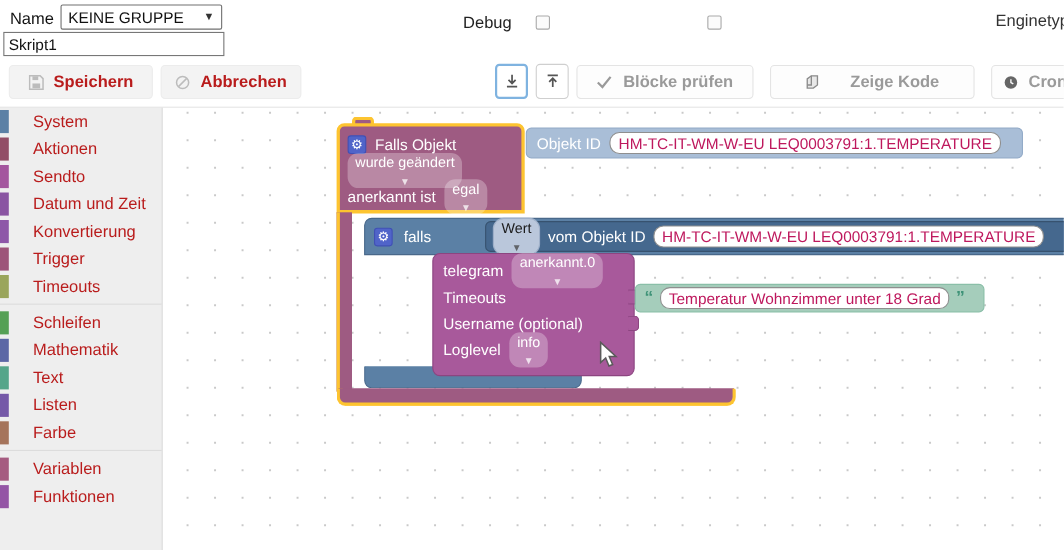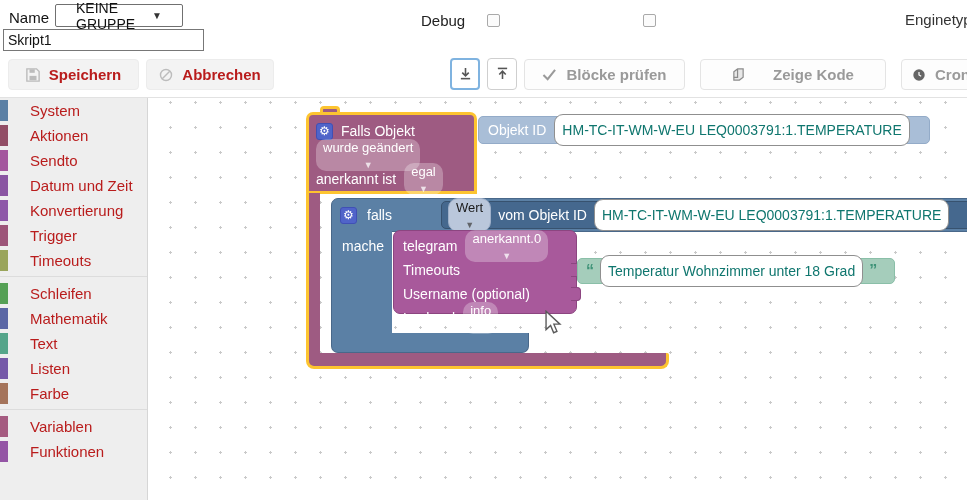--- a/index.html
+++ b/index.html
@@ -3,23 +3,23 @@
 <meta charset="utf-8">
 <style>
   * { margin:0; padding:0; box-sizing:border-box; }
   html,body { width:967px; height:500px; overflow:hidden; background:#fff;
     font-family:"Liberation Sans", sans-serif; }
   #app { position:relative; width:967px; height:500px; background:#fff; }
 
   
   .topbar { position:absolute; left:0; top:0; width:967px; height:56px; background:#fff; }
   .name-label { position:absolute; left:9px; top:9px; font-size:15px; color:#111; }
-  .group-select { position:absolute; left:55px; top:4px; width:128px; height:23px;
+  .group-select { position:absolute; left:55px; top:4px; width:147px; height:23px;
     border:1px solid #707070; background:#fff; border-radius:2px; display:flex;
-    align-items:center; justify-content:space-between; padding:0 20px; font-size:14px; color:#111; }
+    align-items:center; justify-content:space-between; padding:0 6px; font-size:14px; color:#111; }
   .group-select .arrow { font-size:10px; color:#333; }
   .script-input { position:absolute; left:3px; top:29px; width:201px; height:22px;
     border:1px solid #777; background:#fff; font-size:14px; color:#111;
     padding:0 4px; font-family:"Liberation Sans",sans-serif; }
   .chk-label { position:absolute; font-size:15px; color:#222; }
   .checkbox { position:absolute; width:13px; height:13px; border:1px solid #a9a9a9;
     background:#fbfbfb; border-radius:2px; }
   .enginetyp { position:absolute; left:905px; top:11px; font-size:15px; color:#333; white-space:nowrap; }
 
   
@@ -49,22 +49,22 @@
   
   .blk { position:absolute; color:#fff; font-size:14px; }
   .gear { width:17px; height:17px; border-radius:3px; background:#5064c9;
     border:1px solid #4050b5; color:#fff; font-size:12px; line-height:15px;
     text-align:center; display:inline-block; }
   .pill { border-radius:10px; padding:1px 7px; font-size:13px; white-space:nowrap;
     display:inline-flex; align-items:center; gap:5px; cursor:pointer;flex-direction:column; }
   .pill .arrow { font-size:9px; opacity:.75; }
   .pill.on-color { background:rgba(255,255,255,.28); color:#fff; }
   .pill.light { background:#bac7db; color:#1b1b1b; border:1px solid #9fb0c9; }
-  .field { background:#fff; border:1px solid #8f8f8f; border-radius:9px; color:#0f766e;
-    padding:0 7px; font-size:14px; white-space:nowrap; height:32px;
+  .field { background:#fff; border:1px solid #8f8f8f; border-radius:9px; color:#be185d;
+    padding:0 7px; font-size:14px; white-space:nowrap; height:20px;
     display:inline-flex; align-items:center; cursor:text; }
 
   
   .fo-tab { position:absolute; left:172px; top:8px; width:20px; height:10px;
     background:#9e5b82; border:3px solid #fdc430; border-bottom:none; border-radius:4px 4px 0 0; }
   .fo-head { left:158px; top:14px; width:171px; height:82px; background:#9e5b82;
     border:3px solid #fdc430; border-radius:7px 7px 0 0; padding:4px 7px; }
   .fo-row { display:flex; align-items:center; gap:8px; height:24px; }
   .fo-spine { position:absolute; left:158px; top:95px; width:14px; height:163px;
     background:#9e5b82; border-left:3px solid #fdc430; }
@@ -83,21 +83,21 @@
   .if-spine { position:absolute; left:183px; top:133px; width:61px; height:103px;
     background:#5b80a5; border-left:1px solid #49688a; }
   .if-bottom { position:absolute; left:183px; top:235px; width:198px; height:20px;
     background:#5b80a5; border:1px solid #49688a; border-top:none; border-radius:0 0 7px 7px; }
   .mache { position:absolute; left:10px; top:7px; color:#fff; font-size:14px; }
   .getval { position:absolute; left:293px; top:103px; width:538px; height:28px;
     background:#45688e; border:1px solid #37526f; border-radius:5px; display:flex;
     align-items:center; gap:7px; padding:0 6px; color:#fff; }
 
   
-  .tg { left:245px; top:132px; width:184px; height:84px; background:#a8599b;
+  .tg { left:245px; top:132px; width:184px; height:112px; background:#a8599b;
     border:1px solid #8c4580; border-radius:7px; padding:3px 9px; }
   .tg-row { display:flex; align-items:center; gap:8px; height:24px; position:relative; }
   .tg-notch { position:absolute; right:-14px; top:5px; width:10px; height:14px;
     background:#a8599b; border:1px solid #8c4580; border-left:none; border-radius:0 4px 4px 0; }
 
   
   .txtblk { left:429px; top:160px; width:318px; height:26px; background:#a5cdbb;
     border:1px solid #8abfa8; border-radius:5px; display:flex; align-items:center;
     gap:6px; padding:0 8px; color:#3f9378; font-weight:bold; font-size:16px; }
   .txtblk .field { font-weight:normal; }
@@ -261,23 +261,20 @@
 
       <div class="blk objid">
         <span>Objekt ID</span>
         <span class="field">HM-TC-IT-WM-W-EU LEQ0003791:1.TEMPERATURE</span>
       </div>
 
       <div class="blk if-head">
         <span class="gear">⚙</span>
         <span>falls</span>
       </div>
-      <div class="if-spine">
-        <span class="mache">mache</span>
-      </div>
       <div class="if-bottom"></div>
 
       <div class="blk getval">
         <span class="pill light">
           <span>Wert</span>
           <span class="arrow" style="color:#444;">▼</span>
         </span>
         <span>vom Objekt ID</span>
         <span class="field">HM-TC-IT-WM-W-EU LEQ0003791:1.TEMPERATURE</span>
       </div>

